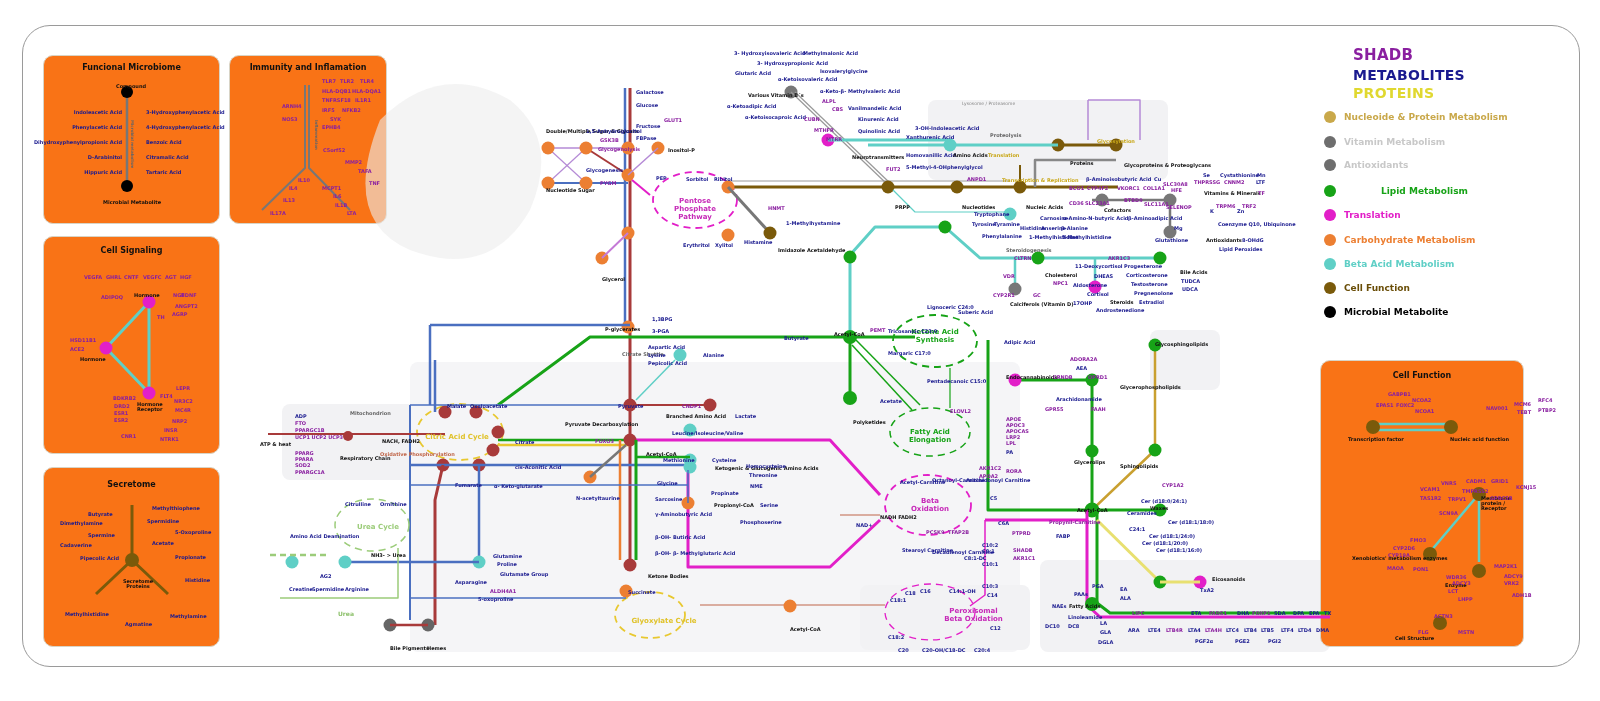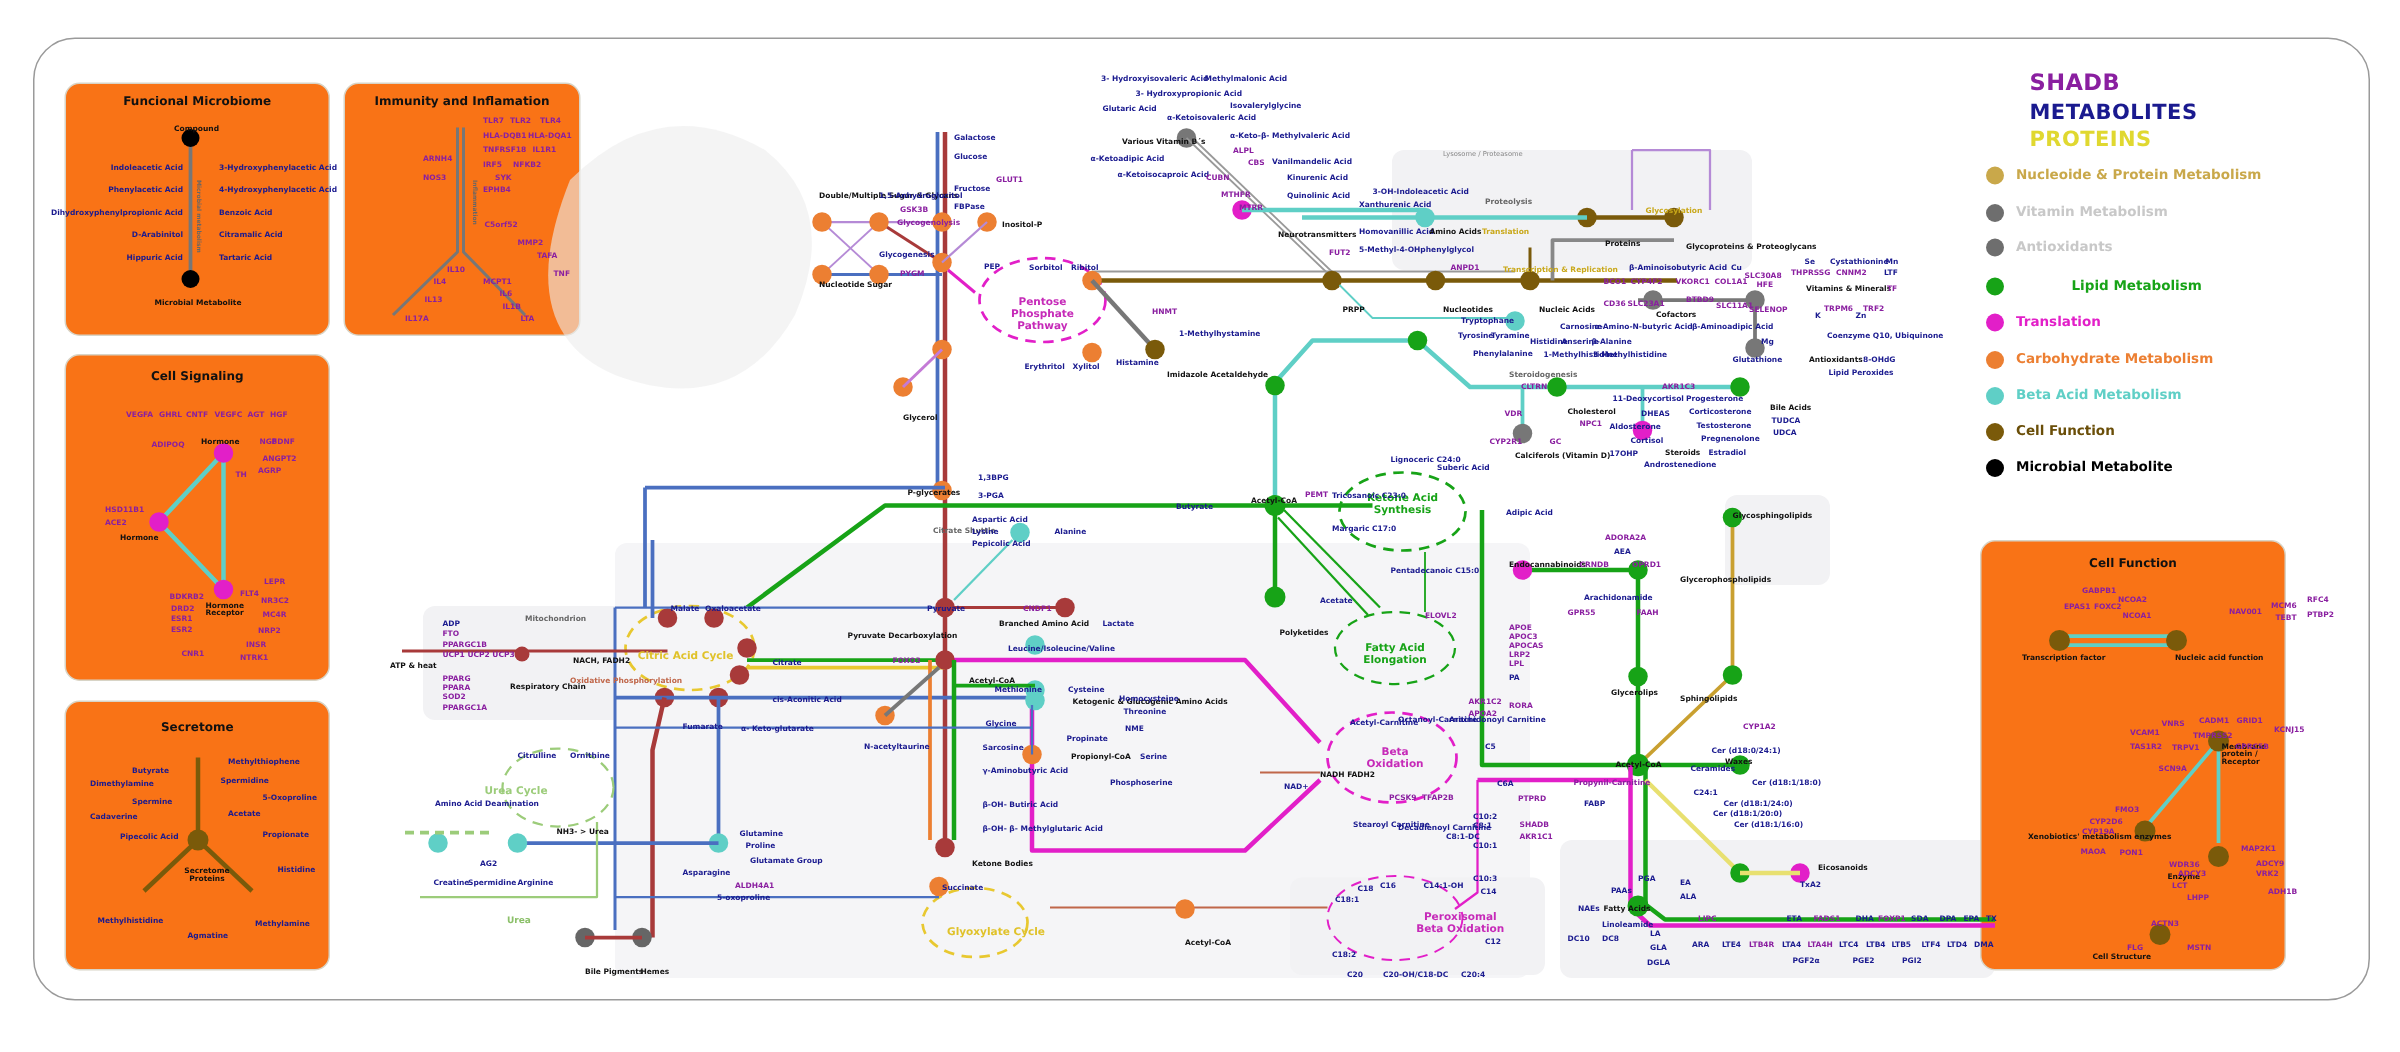--- a/index.html
+++ b/index.html
@@ -219,21 +219,21 @@
     <ellipse cx="650" cy="615" rx="35" ry="23" fill="none" stroke="#e8c830" stroke-width="1.8" stroke-dasharray="7 5"></ellipse>
     <circle cx="626" cy="591" r="6.5" fill="#ec7f32"></circle>
     <polyline points="410,598 626,598" fill="none" stroke="#4a6fc0" stroke-width="1.5" stroke-linejoin="round"></polyline>
     <polyline points="700,605 885,605" fill="none" stroke="#c0674a" stroke-width="1.2" stroke-linejoin="round"></polyline>
     <circle cx="790" cy="606" r="6.5" fill="#ec7f32"></circle>
     <polyline points="840,515 880,515" fill="none" stroke="#c0674a" stroke-width="1.2" stroke-linejoin="round"></polyline>
   </svg>
 
 <div class="cyc-lbl" style="left:660px;top:197px;width:70px;color:#c62ab8;">Pentose Phosphate Pathway</div>
 <div class="cyc-lbl" style="left:422px;top:433px;width:70px;color:#e0c22a;">Citric Acid Cycle</div>
-<div class="cyc-lbl" style="left:314px;top:523px;width:60px;color:#9ccc7a;">Urea Cycle</div>
+<div class="cyc-lbl" style="left:348px;top:523px;width:60px;color:#9ccc7a;">Urea Cycle</div>
 <div class="cyc-lbl" style="left:624px;top:617px;width:80px;color:#e0c22a;">Glyoxylate Cycle</div>
 <div class="cyc-lbl" style="left:910px;top:328px;width:50px;color:#17a317;">Ketone Acid Synthesis</div>
 <div class="cyc-lbl" style="left:905px;top:428px;width:50px;color:#17a317;">Fatty Acid Elongation</div>
 <div class="cyc-lbl" style="left:905px;top:497px;width:50px;color:#c62ab8;">Beta Oxidation</div>
 <div class="cyc-lbl" style="left:893px;top:607px;width:65px;color:#c62ab8;margin-left:48px;">Peroxisomal Beta Oxidation</div>
 
 <div>
   <div class="legend-head" style="left:1353px;top:48px;color:#8a1fa0;">SHADB</div>
   <div class="legend-head" style="left:1353px;top:68px;color:#1a1a8f;font-size:14px;">METABOLITES</div>
   <div class="legend-head" style="left:1353px;top:86px;color:#e0d830;font-size:14px;">PROTEINS</div>

